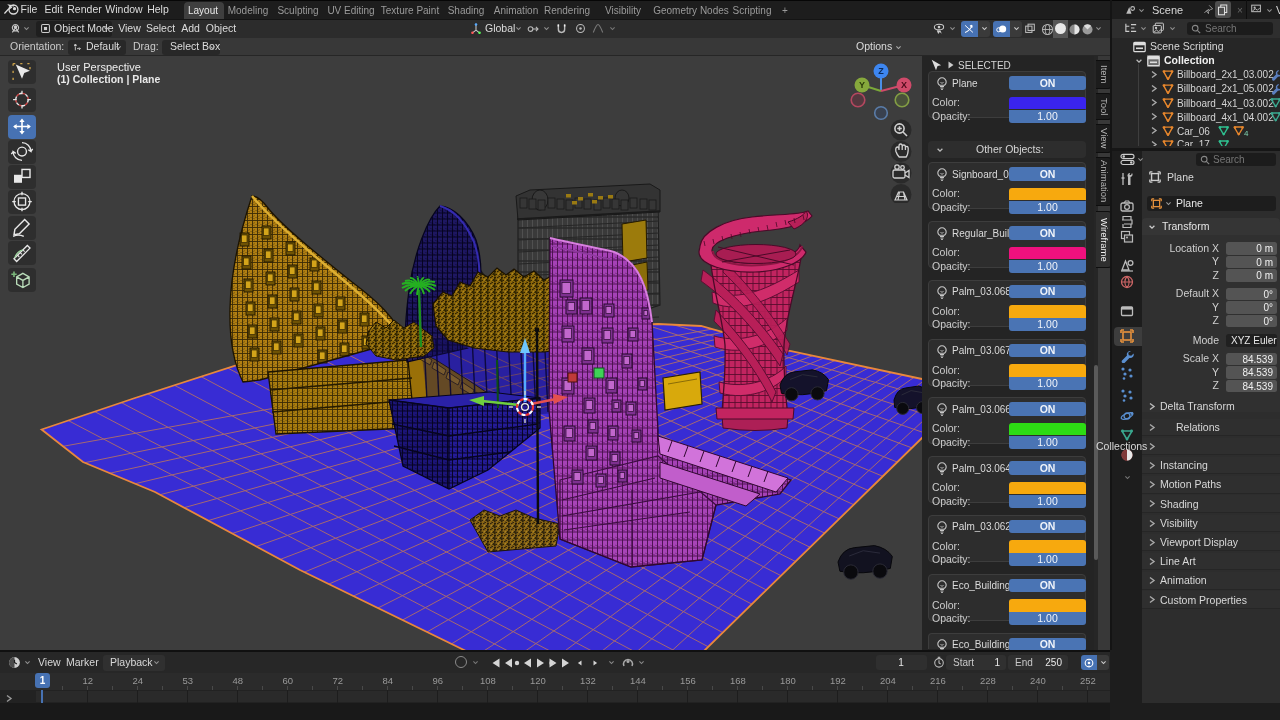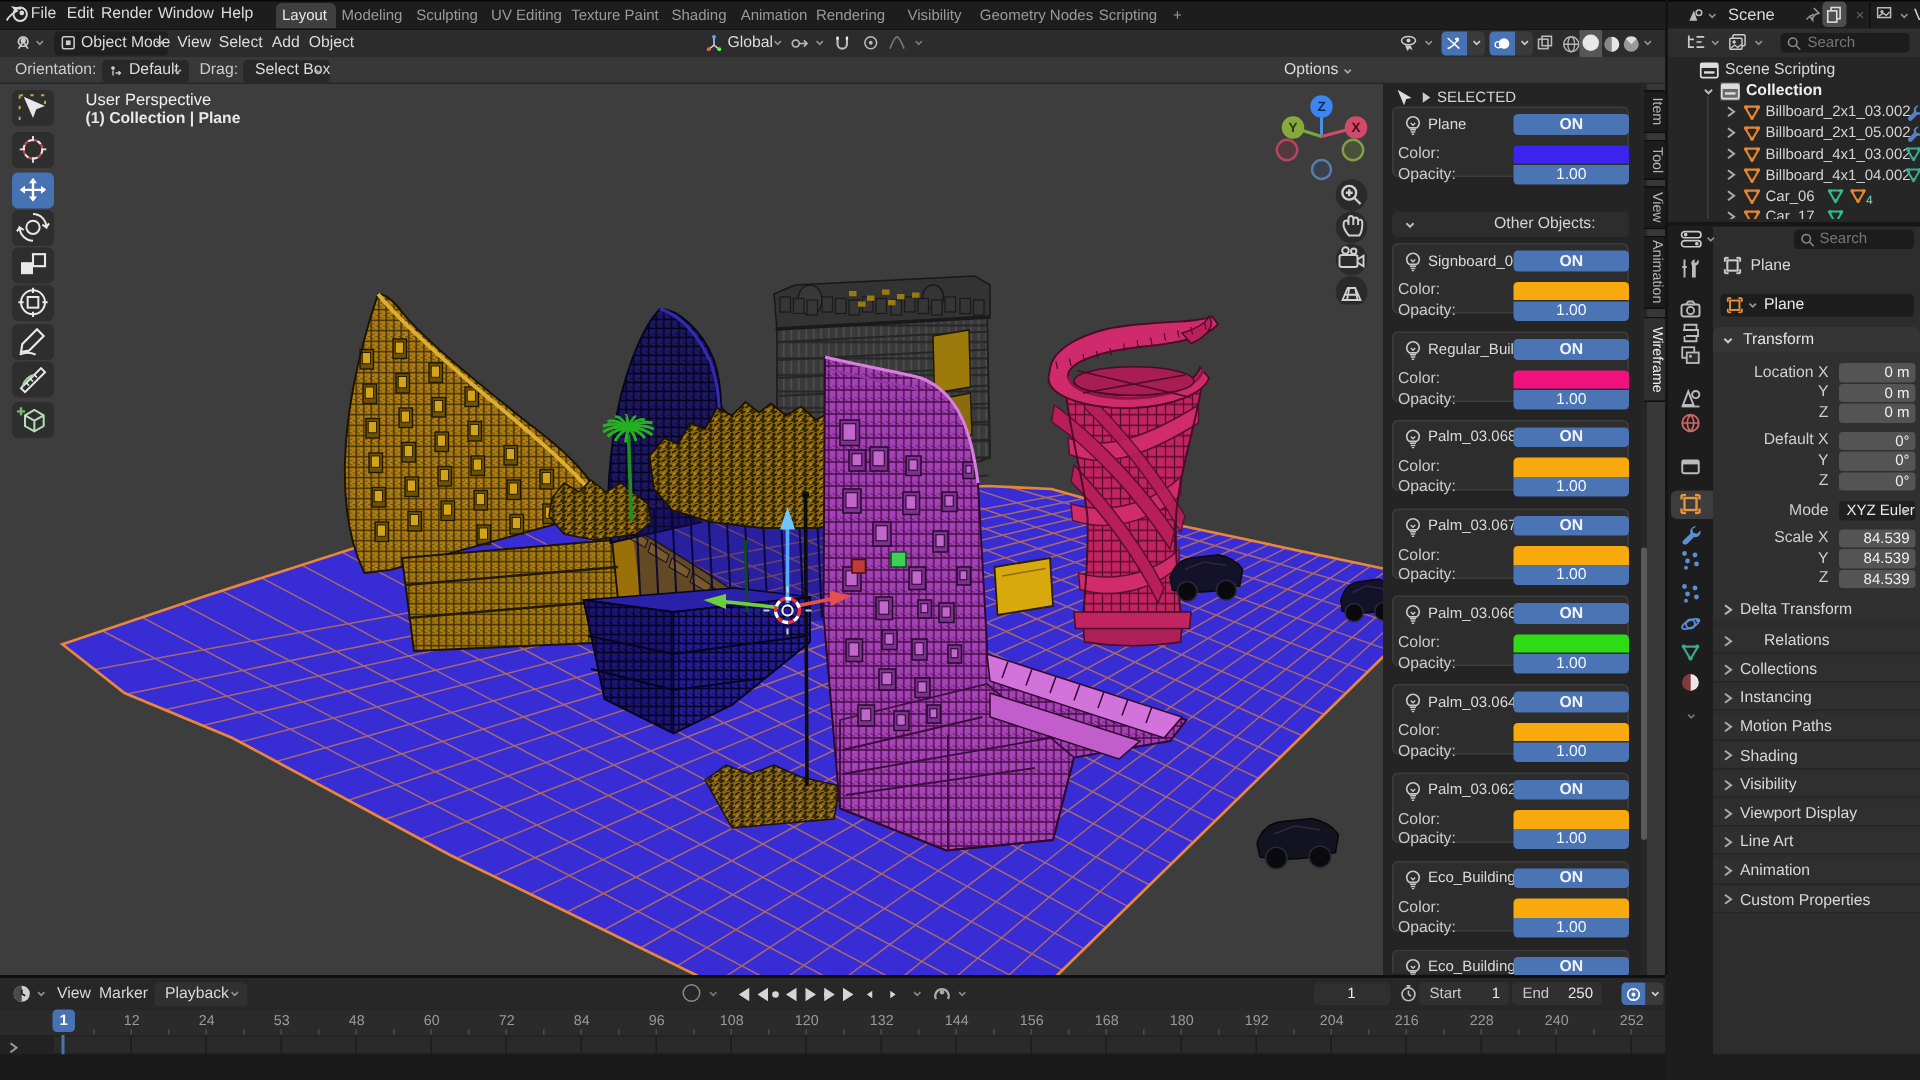--- a/index.html
+++ b/index.html
@@ -796,21 +796,21 @@
       <path d="M4 9.5 h4 M4.5 11 h3 M5.2 12.5 h1.6" stroke="#c8c8c8" stroke-width="1" fill="none"></path>
       <path d="M4.5 5 l1.5 1.5 l1.5 -1.5" stroke="#c8c8c8" stroke-width="0.9" fill="none"></path>
     </svg>
     <div class="t" style="left:952px;top:638.0px;font-size:10px;color:#dadada;">Eco_Building...</div>
     <div style="position:absolute;left:1009px;top:637.5px;width:77px;height:13.5px;background:#4a74b4;border-radius:3px;"></div>
     <div class="t" style="left:1047.5px;top:638.2px;font-size:10.5px;color:#f0f4fa;font-weight:700;transform:translateX(-50%);">ON</div>
     <div style="position:absolute;left:928px;top:141px;width:158px;height:17px;background:#2d2d2d;border-radius:4px;"></div>
     <svg style="position:absolute;left:936px;top:145.5px" width="8" height="8" viewBox="0 0 10 10">
       <path d="M2 3.5 L5 6.5 L8 3.5" stroke="#bbb" stroke-width="1.6" fill="none"></path>
     </svg>
-    <div class="t" style="left:996px;top:142.7px;font-size:10.5px;color:#d5d5d5;text-align:center;">Other Objects:</div>
+    <div class="t" style="left:976px;top:142.7px;font-size:10.5px;color:#d5d5d5;text-align:center;">Other Objects:</div>
     <div style="position:absolute;left:1094px;top:56px;width:4px;height:594px;background:#262626;"></div>
     <div style="position:absolute;left:1094px;top:365px;width:4px;height:195px;background:#5a5a5a;border-radius:2px;"></div>
     <div style="position:absolute;left:1098px;top:56px;width:12px;height:594px;background:#383838;"></div>
     <div style="position:absolute;left:1096px;top:60px;width:16px;height:29px;background:#1c1c1c;border-radius:0 4px 4px 0;border:1px solid #0e0e0e;border-left:none;"></div>
     <div class="t" style="left:1097px;top:60px;width:14px;height:29px;font-size:9.5px;color:#b5b5b5;writing-mode:vertical-rl;text-align:center;line-height:14px;">Item</div>
     <div style="position:absolute;left:1096px;top:93px;width:16px;height:27px;background:#1c1c1c;border-radius:0 4px 4px 0;border:1px solid #0e0e0e;border-left:none;"></div>
     <div class="t" style="left:1097px;top:93px;width:14px;height:27px;font-size:9.5px;color:#b5b5b5;writing-mode:vertical-rl;text-align:center;line-height:14px;">Tool</div>
     <div style="position:absolute;left:1096px;top:124px;width:16px;height:29px;background:#1c1c1c;border-radius:0 4px 4px 0;border:1px solid #0e0e0e;border-left:none;"></div>
     <div class="t" style="left:1097px;top:124px;width:14px;height:29px;font-size:9.5px;color:#b5b5b5;writing-mode:vertical-rl;text-align:center;line-height:14px;">View</div>
     <div style="position:absolute;left:1096px;top:157px;width:16px;height:49px;background:#1c1c1c;border-radius:0 4px 4px 0;border:1px solid #0e0e0e;border-left:none;"></div>
@@ -1104,21 +1104,21 @@
     <div class="t" style="left:1160px;top:400.2px;font-size:10.5px;color:#d8d8d8;">Delta Transform</div>
     <div style="position:absolute;left:1142px;top:418.5px;width:138px;height:17.5px;background:#2f2f2f;border-bottom:1px solid #262626;"></div>
     <svg style="position:absolute;left:1148px;top:422.5px" width="8" height="9" viewBox="0 0 8 9">
       <path d="M2 1.5 L6 4.5 L2 7.5" stroke="#aaa" stroke-width="1.4" fill="none"></path>
     </svg>
     <div class="t" style="left:1160px;top:420.7px;font-size:10.5px;color:#d8d8d8;padding-left:16px;">Relations</div>
     <div style="position:absolute;left:1142px;top:437.7px;width:138px;height:17.5px;background:#2f2f2f;border-bottom:1px solid #262626;"></div>
     <svg style="position:absolute;left:1148px;top:441.7px" width="8" height="9" viewBox="0 0 8 9">
       <path d="M2 1.5 L6 4.5 L2 7.5" stroke="#aaa" stroke-width="1.4" fill="none"></path>
     </svg>
-    <div class="t" style="left:1160px;top:439.9px;font-size:10.5px;color:#d8d8d8;">Collections</div>
+    <div class="t" style="left:1096px;top:439.9px;font-size:10.5px;color:#d8d8d8;">Collections</div>
     <div style="position:absolute;left:1142px;top:456.9px;width:138px;height:17.5px;background:#2f2f2f;border-bottom:1px solid #262626;"></div>
     <svg style="position:absolute;left:1148px;top:460.9px" width="8" height="9" viewBox="0 0 8 9">
       <path d="M2 1.5 L6 4.5 L2 7.5" stroke="#aaa" stroke-width="1.4" fill="none"></path>
     </svg>
     <div class="t" style="left:1160px;top:459.1px;font-size:10.5px;color:#d8d8d8;">Instancing</div>
     <div style="position:absolute;left:1142px;top:476.1px;width:138px;height:17.5px;background:#2f2f2f;border-bottom:1px solid #262626;"></div>
     <svg style="position:absolute;left:1148px;top:480.1px" width="8" height="9" viewBox="0 0 8 9">
       <path d="M2 1.5 L6 4.5 L2 7.5" stroke="#aaa" stroke-width="1.4" fill="none"></path>
     </svg>
     <div class="t" style="left:1160px;top:478.3px;font-size:10.5px;color:#d8d8d8;">Motion Paths</div>

